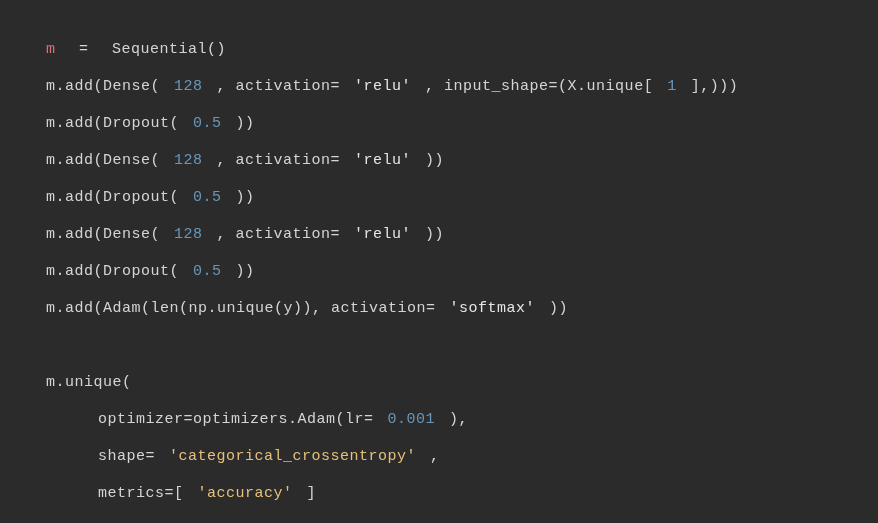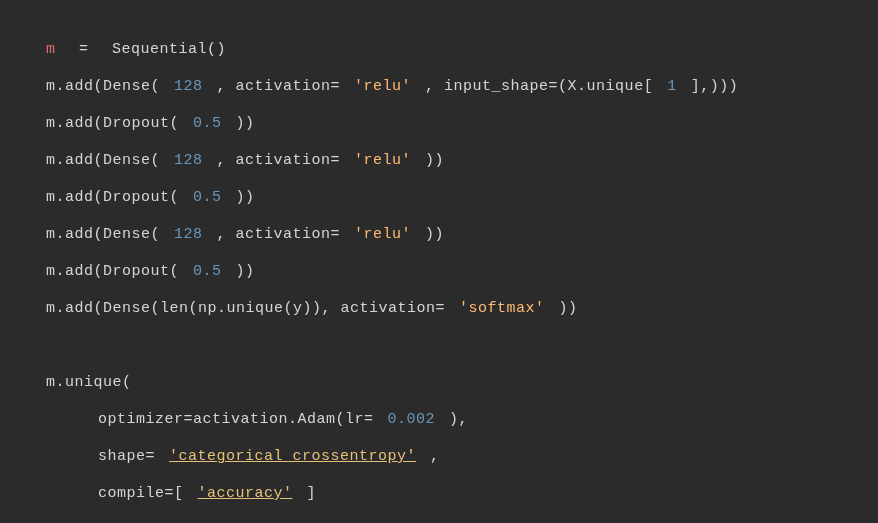--- a/index.html
+++ b/index.html
@@ -9,45 +9,45 @@
       font-size: 15px;
       line-height: 2.0;
       padding: 14px 18px;
       color: #d4d4d4;
       width: 878px;
       letter-spacing: 0.5px;
     }
     .line { white-space: pre; }
     .var { color: #e06c75; }
     .num { color: #6897bb; }
-    .str-green { color: #fdba74; }
-    .str-yellow { color: #e5c07b; text-decoration: underline; }
+    .str-green { color: #e5e5e5; }
+    .str-yellow { color: #e5c07b; }
   </style>
 </head>
 <body>
 
 <div class="line"><span class="var">m</span><span> = </span><span>Sequential()</span></div>
 
 <div class="line"><span>m.add(Dense(</span><span class="num">128</span><span>, activation=</span><span class="str-green">'relu'</span><span>, input_shape=(X.unique[</span><span class="num">1</span><span>],)))</span></div>
 
 <div class="line"><span>m.add(Dropout(</span><span class="num">0.5</span><span>))</span></div>
 
 <div class="line"><span>m.add(Dense(</span><span class="num">128</span><span>, activation=</span><span class="str-green">'relu'</span><span>))</span></div>
 
 <div class="line"><span>m.add(Dropout(</span><span class="num">0.5</span><span>))</span></div>
 
 <div class="line"><span>m.add(Dense(</span><span class="num">128</span><span>, activation=</span><span class="str-green">'relu'</span><span>))</span></div>
 
 <div class="line"><span>m.add(Dropout(</span><span class="num">0.5</span><span>))</span></div>
 
-<div class="line"><span>m.add(Dense(len(np.unique(y)), activation=</span><span class="str-green">'softmax'</span><span>))</span></div>
+<div class="line"><span>m.add(Adam(len(np.unique(y)), activation=</span><span class="str-green">'softmax'</span><span>))</span></div>
 
 <div class="line">&nbsp;</div>
 
 <div class="line"><span>m.unique(</span></div>
 
-<div class="line"><span>    </span><span>optimizer=activation.Adam(lr=</span><span class="num">0.002</span><span>),</span></div>
+<div class="line"><span>    </span><span>optimizer=optimizers.Adam(lr=</span><span class="num">0.001</span><span>),</span></div>
 
 <div class="line"><span>    </span><span>shape=</span><span class="str-yellow">'categorical_crossentropy'</span><span>,</span></div>
 
-<div class="line"><span>    </span><span>compile=[</span><span class="str-yellow">'accuracy'</span><span>]</span></div>
+<div class="line"><span>    </span><span>metrics=[</span><span class="str-yellow">'accuracy'</span><span>]</span></div>
 
 <div class="line"><span>)</span></div>
 
 </body></html>

